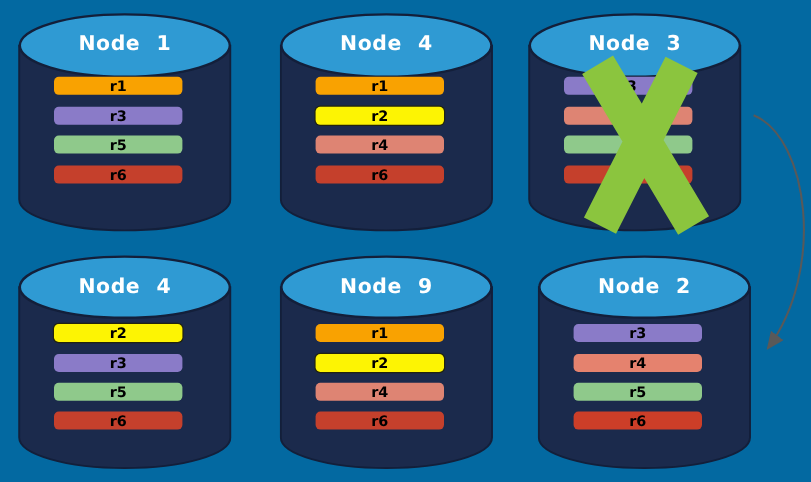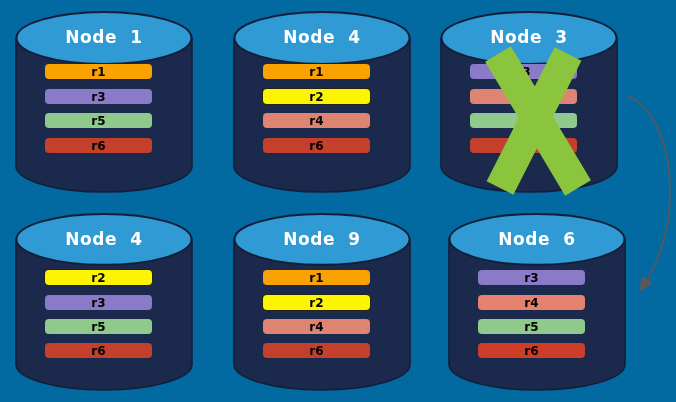--- a/index.html
+++ b/index.html
@@ -141,21 +141,21 @@
       </div>
       <div class="bar" style="top: 133px; background: rgb(197, 64, 44);">
         <span>r6</span>
       </div>
     </div>
     <div class="node" style="left: 448px; top: 210px; width: 178px; height: 182px;">
       <svg class="cyl" viewBox="0 0 178 186" preserveAspectRatio="none" aria-hidden="true">
         <path class="cyl-body" d="M1,30 L1,158 a88,26 0 0 0 176,0 L177,30 Z"></path>
         <ellipse class="cyl-top" cx="89" cy="30" rx="87.5" ry="26"></ellipse>
       </svg>
-      <div class="node-title">Node 6</div>
+      <div class="node-title">Node 2</div>
     <div class="bar" style="top: 60px; background: rgb(138, 123, 200);">
         <span>r3</span>
       </div>
       <div class="bar" style="top: 85px; background: rgb(229, 130, 110);">
         <span>r4</span>
       </div>
       <div class="bar" style="top: 109px; background: rgb(143, 201, 139);">
         <span>r5</span>
       </div>
       <div class="bar" style="top: 133px; background: rgb(204, 62, 40);">

